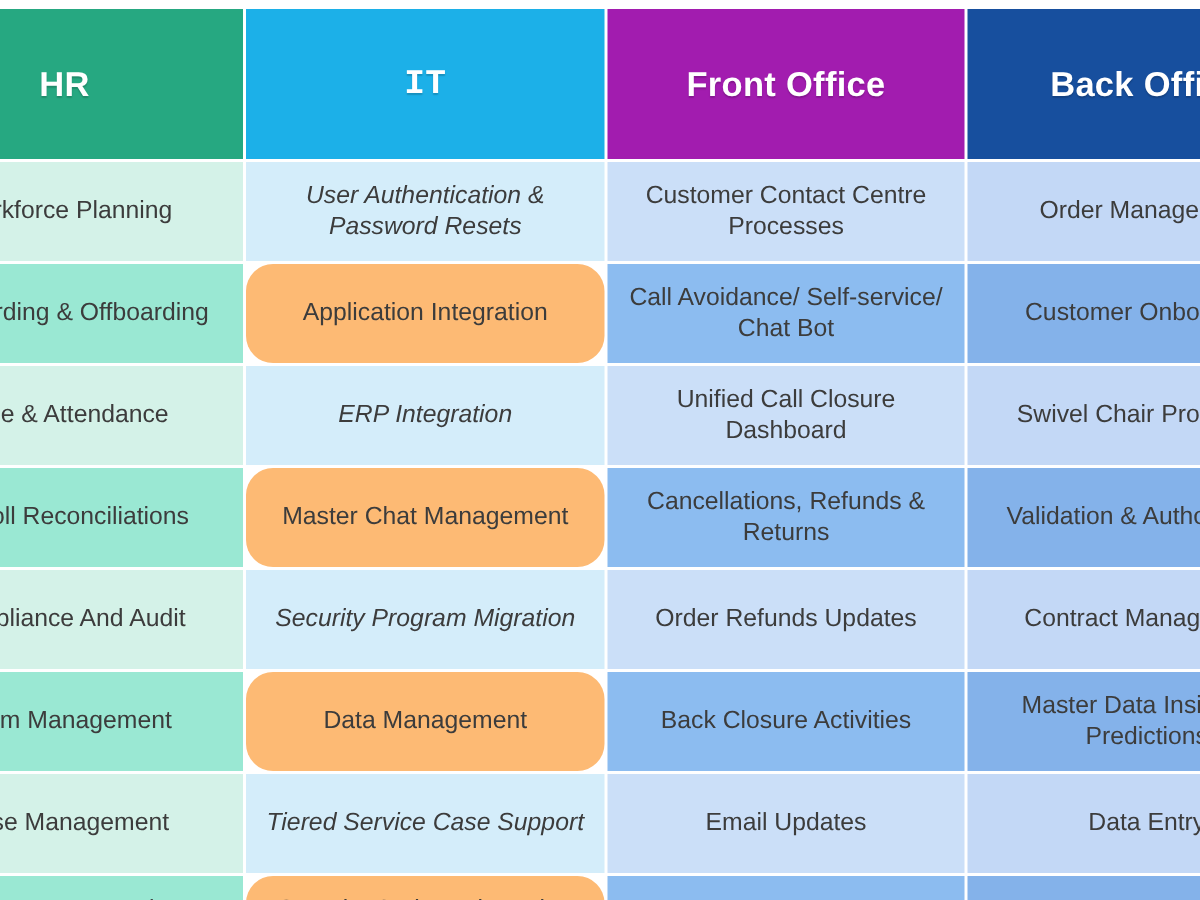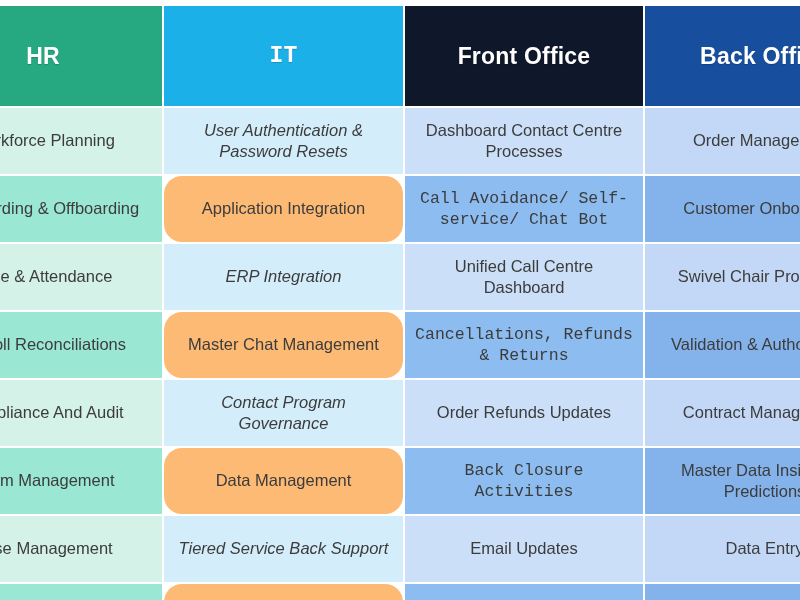--- a/index.html
+++ b/index.html
@@ -50,29 +50,29 @@
   }
 
   
   col.c0 { width: 238px; }
   col.c1 { width: 239px; }
   col.c2 { width: 238px; }
   col.c3 { width: 239px; }
 
   .hdr-hr           { background: #26a881; }
   .hdr-it           { background: #1cb0e8; font-family: Liberation Mono, monospace; }
-  .hdr-front        { background: #0f172a; }
+  .hdr-front        { background: #a21caf; }
   .hdr-back         { background: #174f9e; }
 
   .hr-light         { background: #d4f2e8; }
   .hr-dark          { background: #9ae8d3; }
   .it-light         { background: #d4edfa; font-style: italic; }
   .it-dark          { background: #fdba74; border-radius: 18px; }
   .fo-light         { background: #cbdff8; }
-  .fo-dark          { background: #8cbcf0; font-family: Liberation Mono, monospace; }
+  .fo-dark          { background: #8cbcf0; }
   .bo-light         { background: #c3d8f6; }
   .bo-dark          { background: #84b2ea; }
 </style>
 </head>
 <body>
 
 <div id="table-wrap">
   <table class="matrix">
     <colgroup>
       <col class="c0">
@@ -85,56 +85,56 @@
         <th class="hdr-hr">HR</th>
         <th class="hdr-it">IT</th>
         <th class="hdr-front">Front Office</th>
         <th class="hdr-back">Back Office</th>
       </tr>
     </thead>
     <tbody>
       <tr>
         <td class="hr-light">Workforce Planning</td>
         <td class="it-light">User Authentication &amp; Password Resets</td>
-        <td class="fo-light">Dashboard Contact Centre Processes</td>
+        <td class="fo-light">Customer Contact Centre Processes</td>
         <td class="bo-light">Order Management</td>
       </tr>
       <tr>
         <td class="hr-dark">Onboarding &amp; Offboarding</td>
         <td class="it-dark">Application Integration</td>
         <td class="fo-dark">Call Avoidance/ Self-service/ Chat Bot</td>
         <td class="bo-dark">Customer Onboarding</td>
       </tr>
       <tr>
         <td class="hr-light">Time &amp; Attendance</td>
         <td class="it-light">ERP Integration</td>
-        <td class="fo-light">Unified Call Centre Dashboard</td>
+        <td class="fo-light">Unified Call Closure Dashboard</td>
         <td class="bo-light">Swivel Chair Processes</td>
       </tr>
       <tr>
         <td class="hr-dark">Payroll Reconciliations</td>
         <td class="it-dark">Master Chat Management</td>
         <td class="fo-dark">Cancellations, Refunds &amp; Returns</td>
         <td class="bo-dark">Validation &amp; Authorisation</td>
       </tr>
       <tr>
         <td class="hr-light">Compliance And Audit</td>
-        <td class="it-light">Contact Program Governance</td>
+        <td class="it-light">Security Program Migration</td>
         <td class="fo-light">Order Refunds Updates</td>
         <td class="bo-light">Contract Management</td>
       </tr>
       <tr>
         <td class="hr-dark">Claim Management</td>
         <td class="it-dark">Data Management</td>
         <td class="fo-dark">Back Closure Activities</td>
         <td class="bo-dark">Master Data Insights &amp; Predictions</td>
       </tr>
       <tr>
         <td class="hr-light">Case Management</td>
-        <td class="it-light">Tiered Service Back Support</td>
+        <td class="it-light">Tiered Service Case Support</td>
         <td class="fo-light">Email Updates</td>
         <td class="bo-light">Data Entry</td>
       </tr>
       <tr>
         <td class="hr-dark">Manage HR Portal &amp; Interfaces</td>
         <td class="it-dark">Security Code And Version Control</td>
         <td class="fo-dark">Inventory Checks</td>
         <td class="bo-dark">Event &amp; Trigger Alerts</td>
       </tr>
     </tbody>

